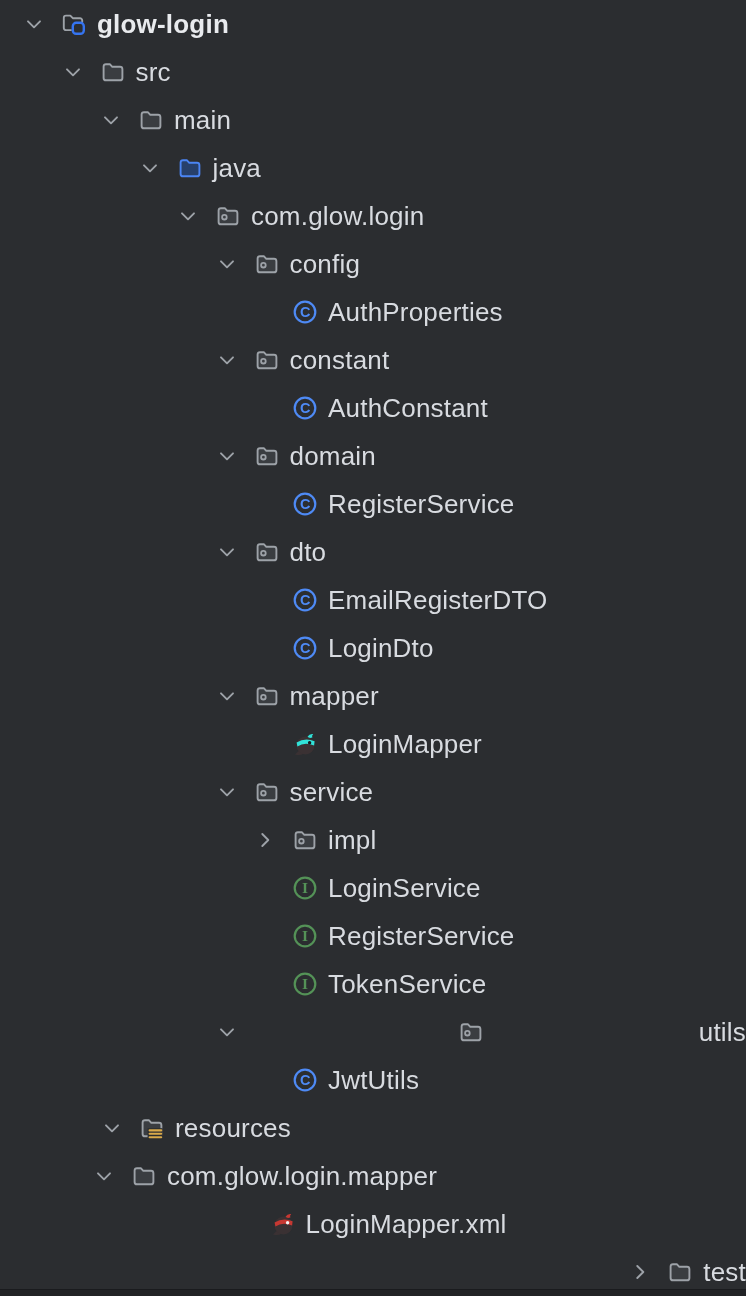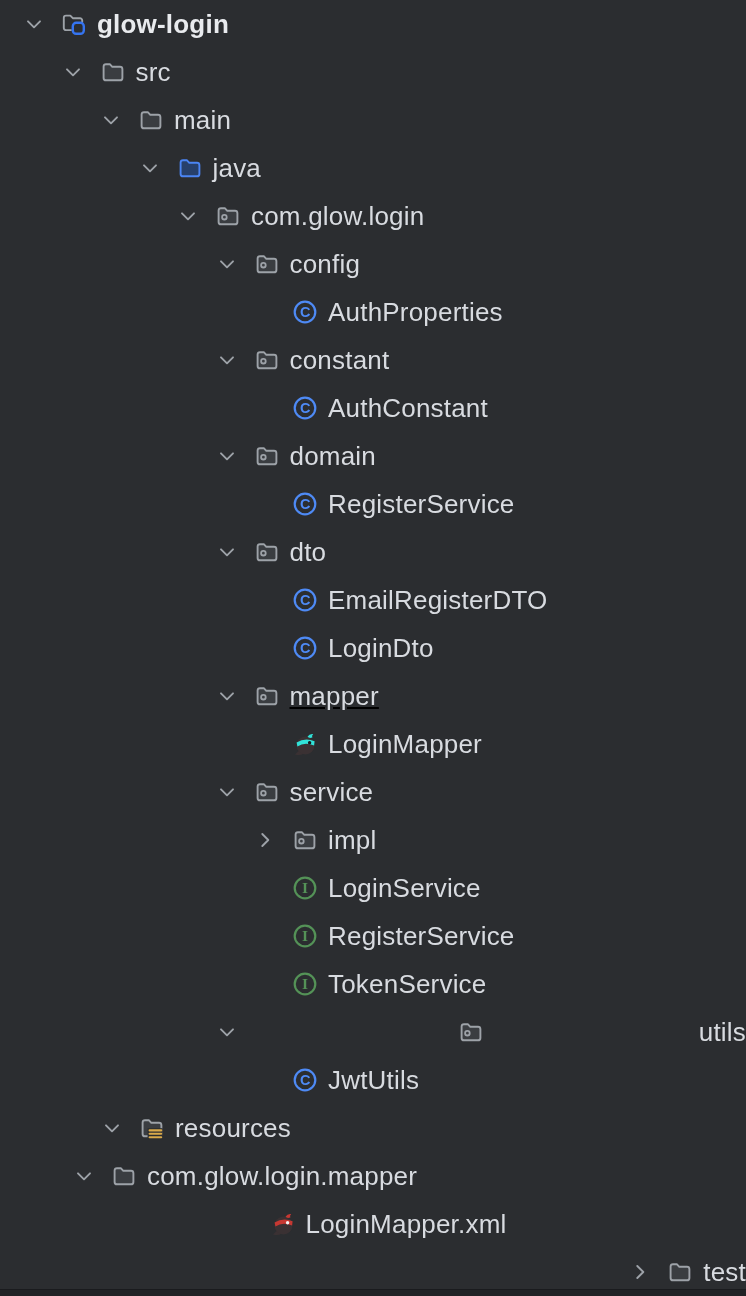--- a/index.html
+++ b/index.html
@@ -228,21 +228,21 @@
     <span class="chev"></span>
     <span class="icon">
         <svg width="26" height="26" viewBox="0 0 26 26">
           <circle cx="13" cy="13" r="10.3" fill="none" stroke="#4e8af5" stroke-width="2.2"></circle>
           <text x="13.2" y="18.2" text-anchor="middle" font-family="Liberation Sans, sans-serif" font-size="14.5" font-weight="700" fill="#4e8af5">C</text>
         </svg>
       </span>
     <span class="label">LoginDto</span>
   </div>
 
-  <div class="row" style="padding-left: 214.5px; text-decoration: underline;">
+  <div class="row" style="padding-left: 214.5px;">
     <span class="chev">
         <svg width="24" height="24" viewBox="0 0 24 24">
           <polyline points="6,9.3 12,15.3 18,9.3" fill="none" stroke="#9da2a8" stroke-width="1.9" stroke-linecap="round" stroke-linejoin="round"></polyline>
         </svg>
       </span>
     <span class="icon">
         <svg width="26" height="26" viewBox="0 0 26 26">
           <path d="M3.6 8.1 V18.9 a2.4 2.4 0 0 0 2.4 2.4 h14 a2.4 2.4 0 0 0 2.4 -2.4 V10.2 a2.4 2.4 0 0 0 -2.4 -2.4 h-7.7 L9.8 5.2 H6 a2.4 2.4 0 0 0 -2.4 2.4 Z" fill="#3a3d41" stroke="#9da2a8" stroke-width="1.9" stroke-linejoin="round"></path>
           <circle cx="9.4" cy="14.2" r="2.3" fill="none" stroke="#9da2a8" stroke-width="1.8"></circle>
         </svg>
@@ -362,21 +362,21 @@
     <span class="icon">
         <svg width="26" height="26" viewBox="0 0 26 26">
           <path d="M3.6 8.1 V18.9 a2.4 2.4 0 0 0 2.4 2.4 h14 a2.4 2.4 0 0 0 2.4 -2.4 V10.2 a2.4 2.4 0 0 0 -2.4 -2.4 h-7.7 L9.8 5.2 H6 a2.4 2.4 0 0 0 -2.4 2.4 Z" fill="#3a3d41" stroke="#9da2a8" stroke-width="1.9" stroke-linejoin="round"></path>
           <rect x="8.6" y="13.2" width="15" height="11.5" fill="#2b2d30"></rect>
           <path d="M10.6 15.4 H22.2 M10.6 18.8 H22.2 M10.6 22.2 H22.2" stroke="#d9a94a" stroke-width="2.1" stroke-linecap="round"></path>
         </svg>
       </span>
     <span class="label">resources</span>
   </div>
 
-  <div class="row" style="padding-left: 72px;">
+  <div class="row" style="padding-left: 92px;">
     <span class="chev">
         <svg width="24" height="24" viewBox="0 0 24 24">
           <polyline points="6,9.3 12,15.3 18,9.3" fill="none" stroke="#9da2a8" stroke-width="1.9" stroke-linecap="round" stroke-linejoin="round"></polyline>
         </svg>
       </span>
     <span class="icon">
         <svg width="26" height="26" viewBox="0 0 26 26">
           <path d="M3.6 8.1 V18.9 a2.4 2.4 0 0 0 2.4 2.4 h14 a2.4 2.4 0 0 0 2.4 -2.4 V10.2 a2.4 2.4 0 0 0 -2.4 -2.4 h-7.7 L9.8 5.2 H6 a2.4 2.4 0 0 0 -2.4 2.4 Z" fill="#3a3d41" stroke="#9da2a8" stroke-width="1.9" stroke-linejoin="round"></path>
         </svg>
       </span>

